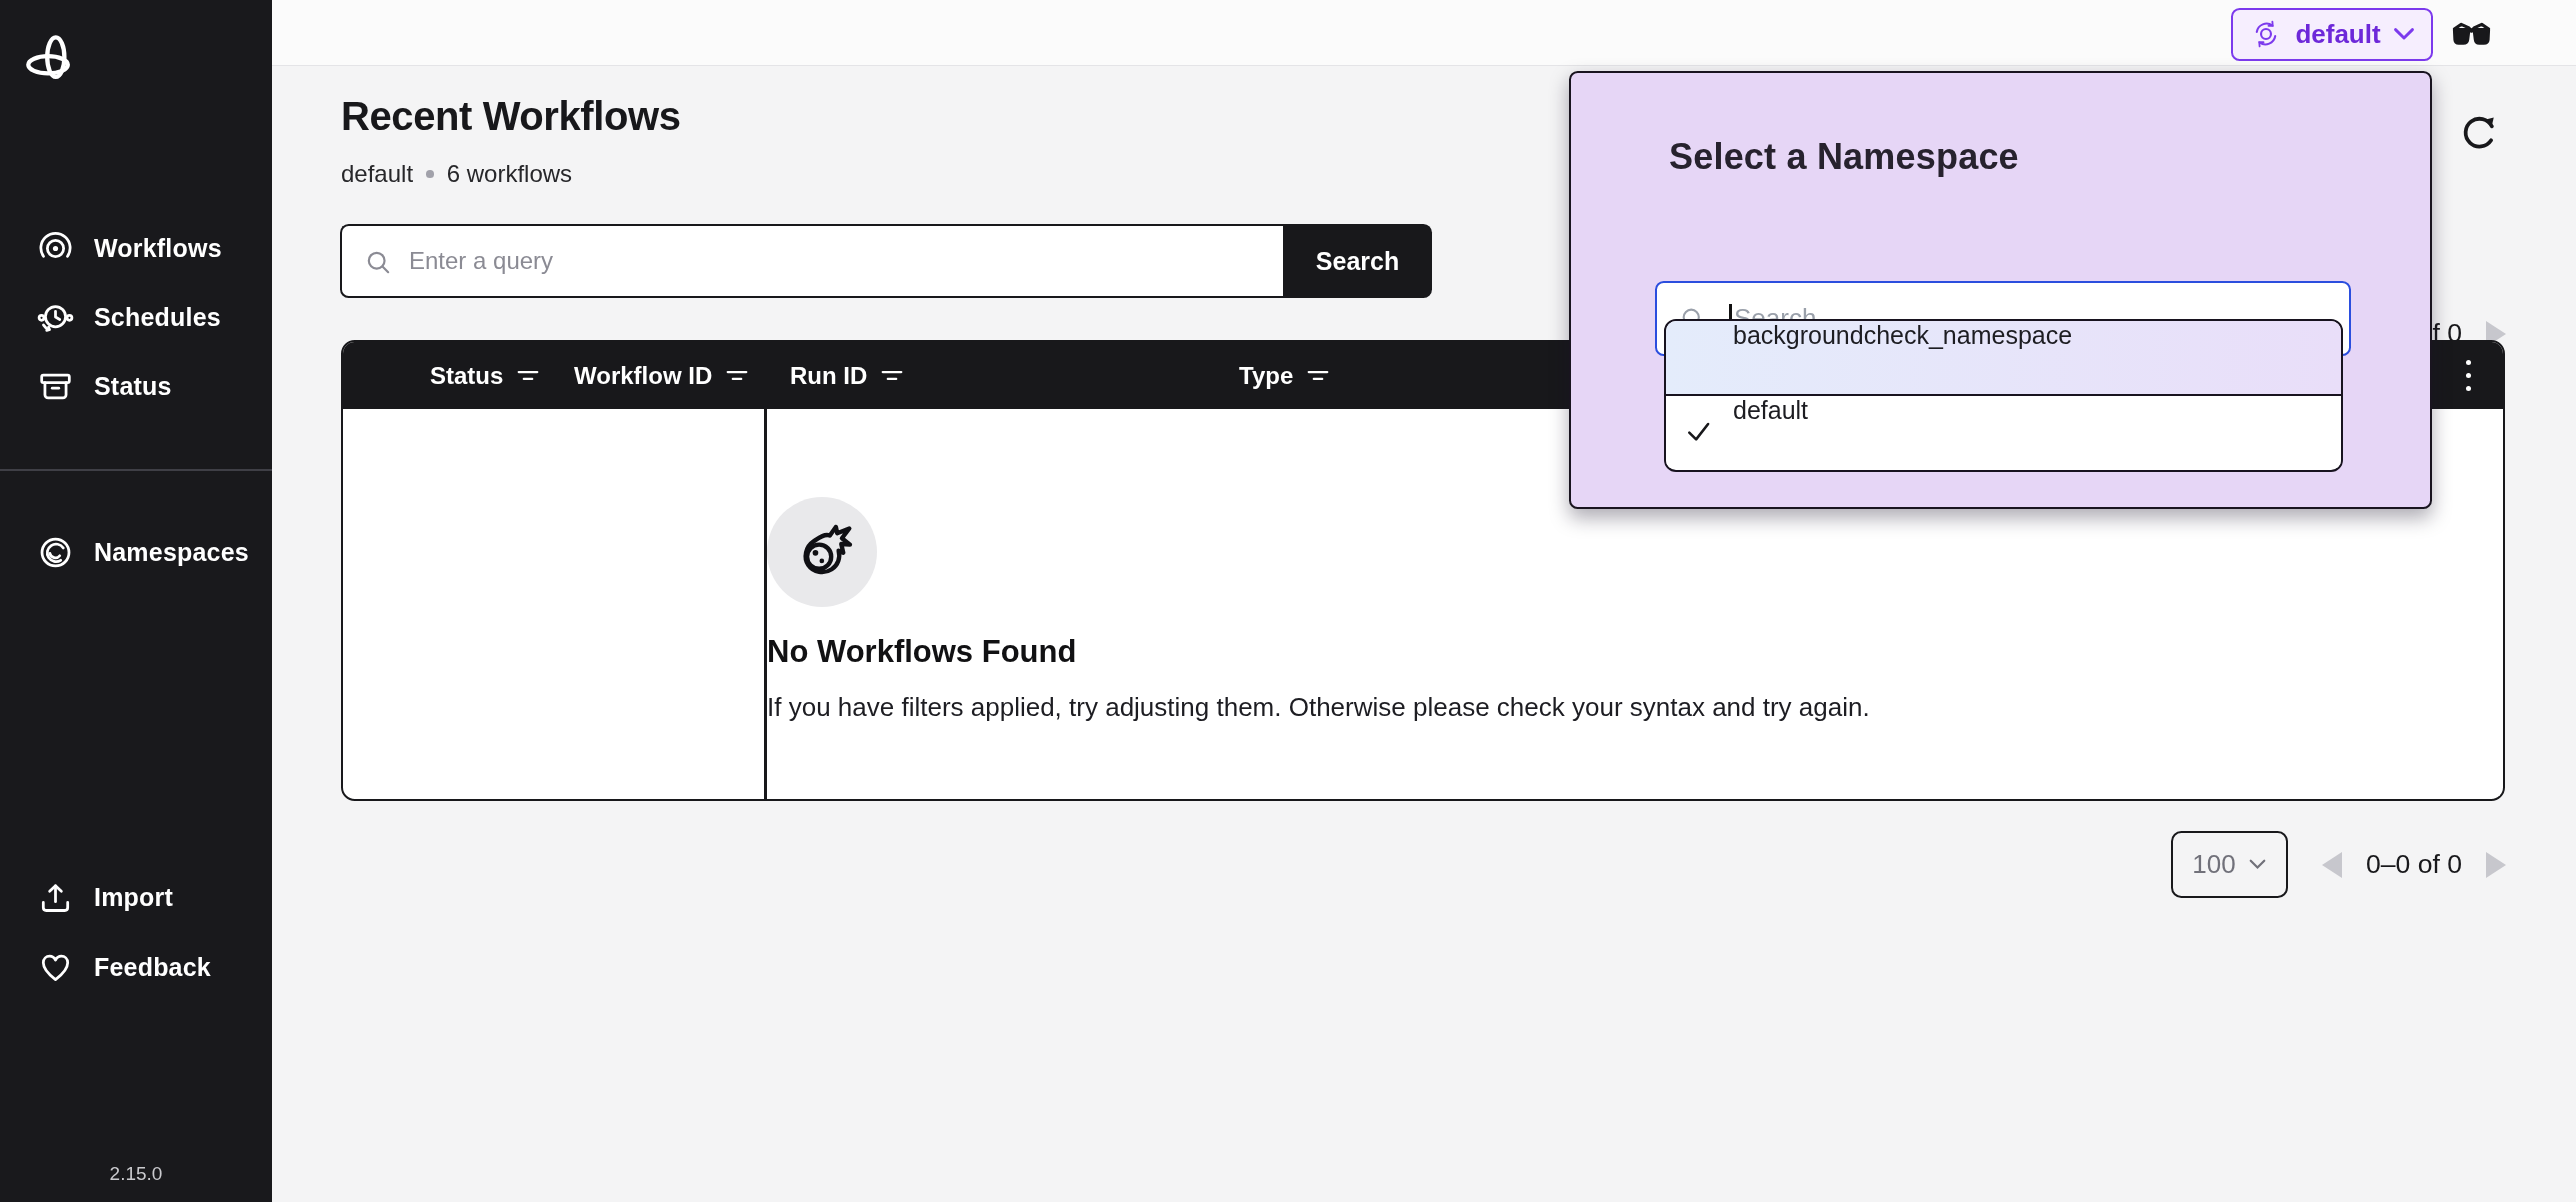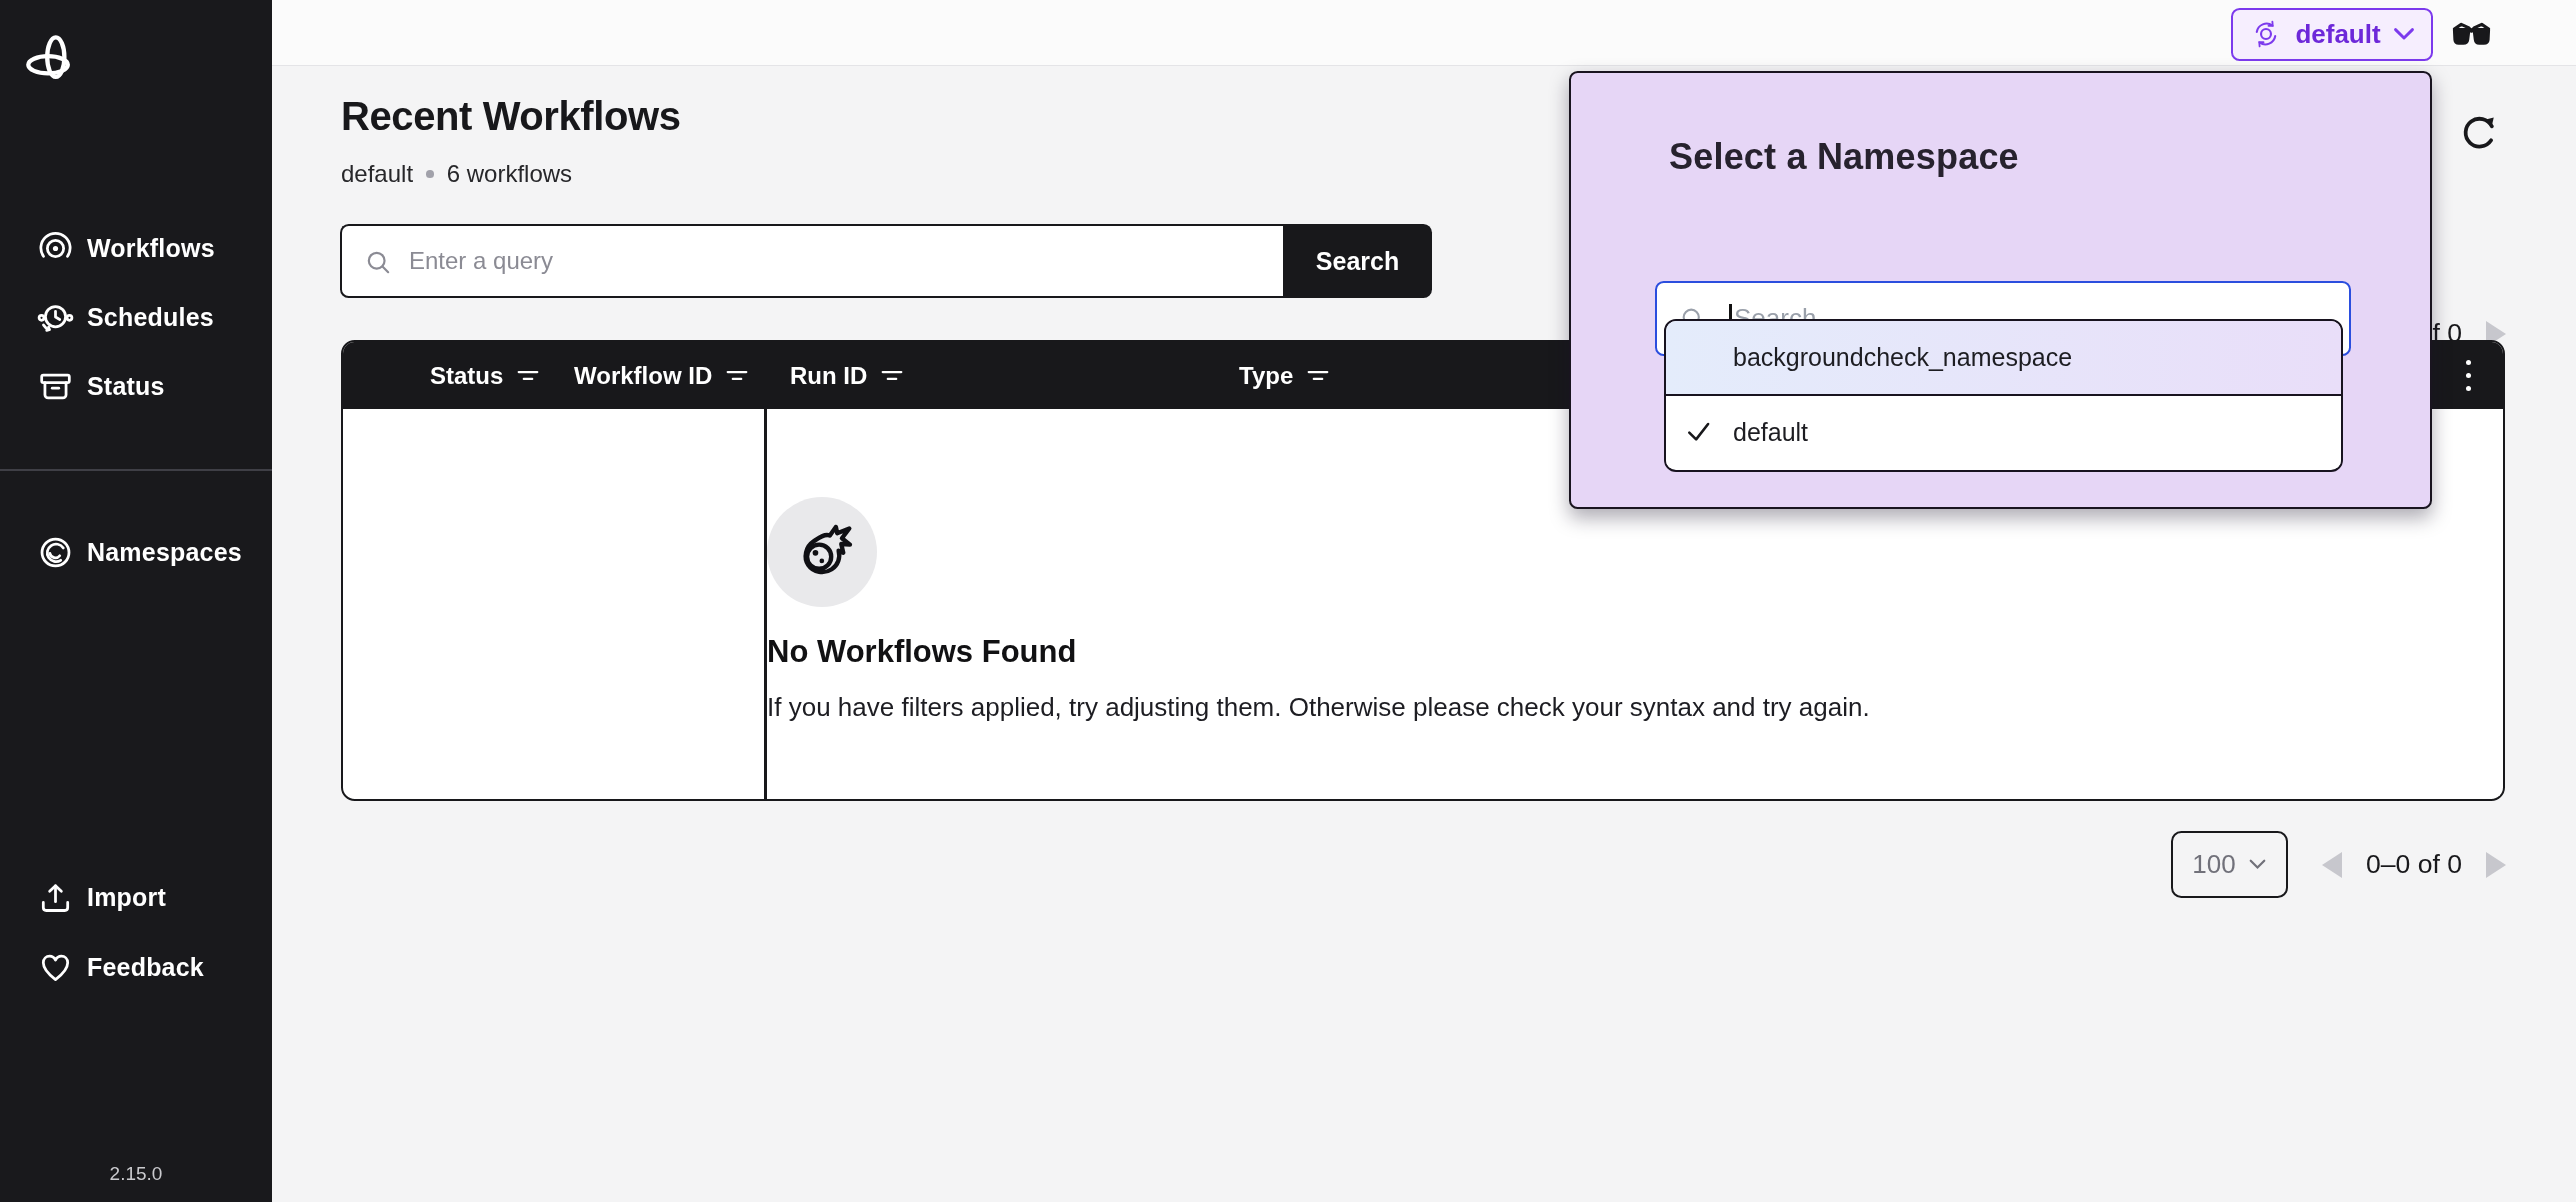--- a/index.html
+++ b/index.html
@@ -3,21 +3,21 @@
 <meta charset="utf-8">
 <style>
   * { margin:0; padding:0; box-sizing:border-box; }
   html,body { width:2576px; height:1202px; }
   body { font-family:"Liberation Sans","DejaVu Sans",sans-serif; background:#f4f4f5; color:#18181b; }
   #root { position:relative; width:2576px; height:1202px; overflow:hidden; background:#f4f4f5; }
 
   
   .sidebar { position:absolute; left:0; top:0; width:272px; height:1202px; background:#19191c; z-index:10; }
   .logo { position:absolute; left:24px; top:33px; width:55px; height:55px; }
-  .nav-item { position:absolute; left:0; width:272px; height:69px; display:flex; align-items:center; gap:12px; padding-left:36px; cursor:pointer; }
+  .nav-item { position:absolute; left:0; width:272px; height:69px; display:flex; align-items:center; gap:19px; padding-left:36px; cursor:pointer; }
   .nav-item svg { width:39px; height:39px; flex:0 0 39px; }
   .nav-label { color:#ffffff; font-size:25px; font-weight:700; letter-spacing:0.2px; }
   .side-divider { position:absolute; left:0; top:469px; width:272px; height:1.7px; background:#3f3f46; }
   .version { position:absolute; bottom:17px; left:0; width:272px; text-align:center; color:#cacace; font-size:19px; }
 
   
   .topbar { position:absolute; left:272px; top:0; width:2304px; height:66px; background:#fbfbfb; border-bottom:1.7px solid #e4e4e7; z-index:5; }
   .ns-button { position:absolute; right:143px; top:7.7px; width:202px; height:53px; border:2.6px solid #7c3aed; border-radius:8.6px; background:#f6eefe; display:flex; align-items:center; justify-content:center; gap:12px; cursor:pointer; }
   .ns-button-label { color:#6d28d9; font-size:26px; font-weight:700; }
   .glasses-btn { position:absolute; right:84px; top:19px; width:41px; height:33px; cursor:pointer; }
@@ -61,21 +61,21 @@
 
   
   .ns-panel { position:absolute; left:1569px; top:71px; width:863px; height:438px; background:#e6d6f6; border:2.6px solid #19141f; border-radius:8.6px; box-shadow:0 8.6px 19px rgba(24,17,39,.35); z-index:50; }
   .ns-title { position:absolute; left:98px; top:63px; font-size:36px; font-weight:600; color:#27222e; letter-spacing:0.2px; }
   .ns-search { position:absolute; left:84px; top:208px; width:696px; height:75px; background:#ffffff; border:2.6px solid #2b4ede; border-radius:8.6px; }
   .ns-search input { position:absolute; inset:0; width:100%; height:100%; border:none; outline:none; background:transparent; font-family:inherit; font-size:26px; color:#18181b; padding-left:77px; }
   .ns-search input::placeholder { color:#9aa0aa; }
   .ns-mag { position:absolute; left:22px; top:22px; width:28px; height:28px; }
   .ns-caret { position:absolute; left:72px; top:21.4px; width:2.6px; height:33px; background:#111111; }
   .ns-list { position:absolute; left:93px; top:246px; width:679px; height:153px; background:#ffffff; border:2.6px solid #18131f; border-radius:12px; overflow:hidden; }
-  .ns-item { position:relative; display:flex; align-items:center; padding-left:67px; font-size:25px; color:#1d1d22; cursor:pointer; }
+  .ns-item { position:relative; display:flex; align-items:flex-start; padding-left:67px; font-size:25px; color:#1d1d22; cursor:pointer; }
   .ns-item-hl { height:75px; background:linear-gradient(90deg,#e4ecfb 0%,#e9def9 100%); border-bottom:2.6px solid #18131f; }
   .ns-item-plain { height:72px; background:#ffffff; }
   .ns-check { position:absolute; left:19px; top:22px; width:27.4px; height:27.4px; }
 </style>
 </head>
 <body>
 
 <div id="root">
 
   <aside class="sidebar">

